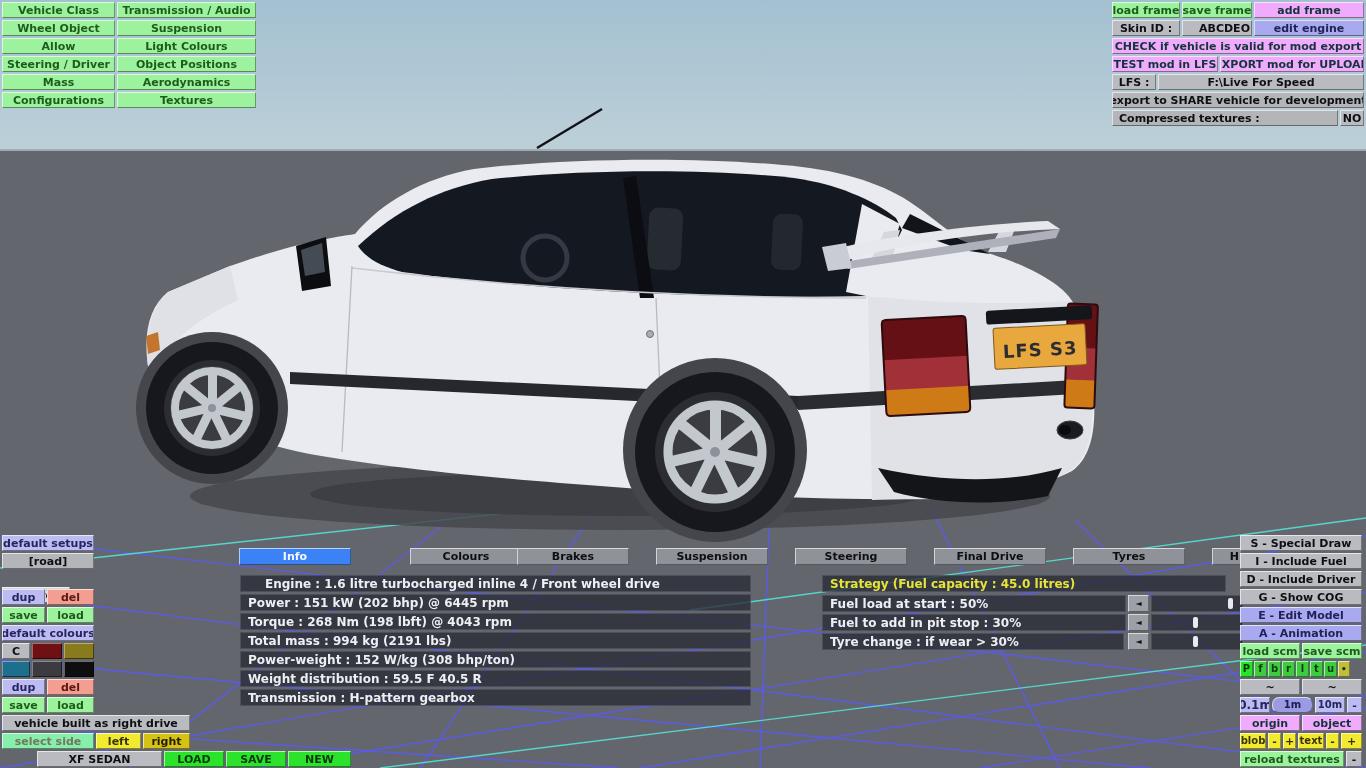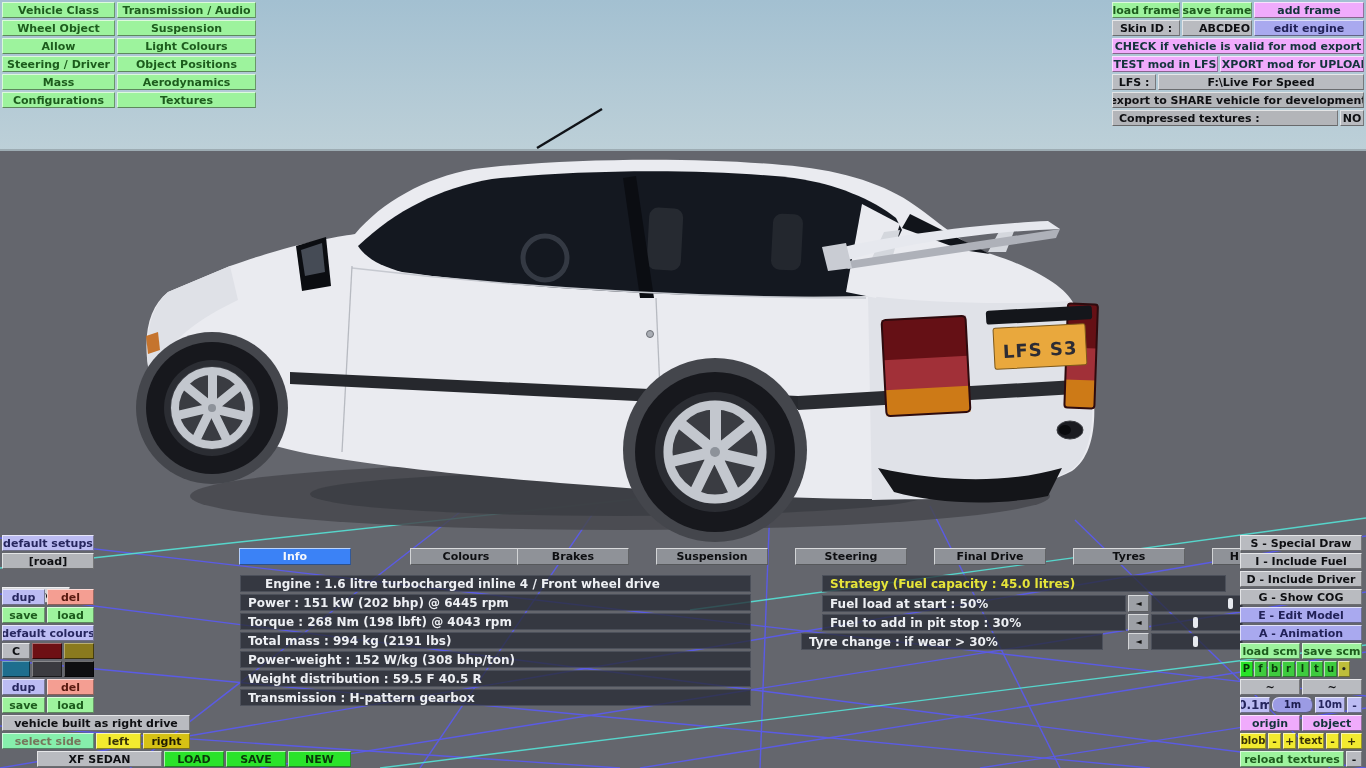--- a/index.html
+++ b/index.html
@@ -304,21 +304,21 @@
   <div class="track" style="left:1151px;top:595px;width:92px;">
     <div class="thumb" style="left: 84%;"></div>
   </div>
 
   <div class="dbar" style="left:822px;top:614px;width:304px;">Fuel to add in pit stop : 30%</div>
   <div class="arr" style="left:1128px;top:614px;">◄</div>
   <div class="track" style="left:1151px;top:614px;width:92px;">
     <div class="thumb" style="left: 46%;"></div>
   </div>
 
-  <div class="dbar" style="left:801px;top:633px;width:302px;">Tyre change : if wear &gt; 30%</div>
+  <div class="dbar" style="left:822px;top:633px;width:302px;">Tyre change : if wear &gt; 30%</div>
   <div class="arr" style="left:1128px;top:633px;">◄</div>
   <div class="track" style="left:1151px;top:633px;width:92px;">
     <div class="thumb" style="left: 46%;"></div>
   </div>
 
   <div class="b gry" style="left:1240px;top:535px;width:122px;">S - Special Draw</div>
   <div class="b gry" style="left:1240px;top:553px;width:122px;">I - Include Fuel</div>
   <div class="b gry" style="left:1240px;top:571px;width:122px;">D - Include Driver</div>
   <div class="b gry" style="left:1240px;top:589px;width:122px;">G - Show COG</div>
   <div class="b pur" style="left:1240px;top:607px;width:122px;">E - Edit Model</div>

